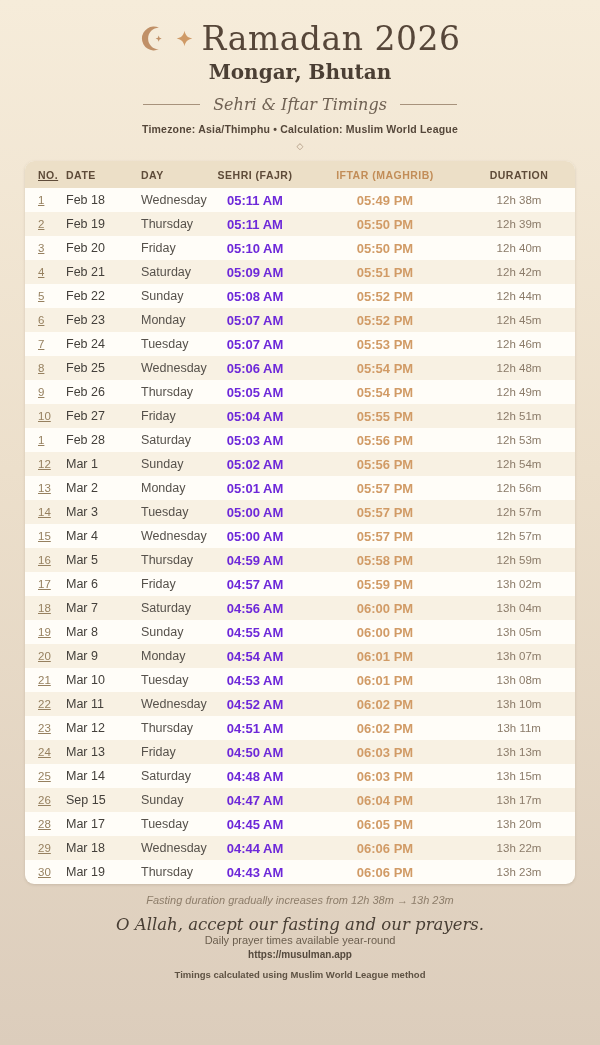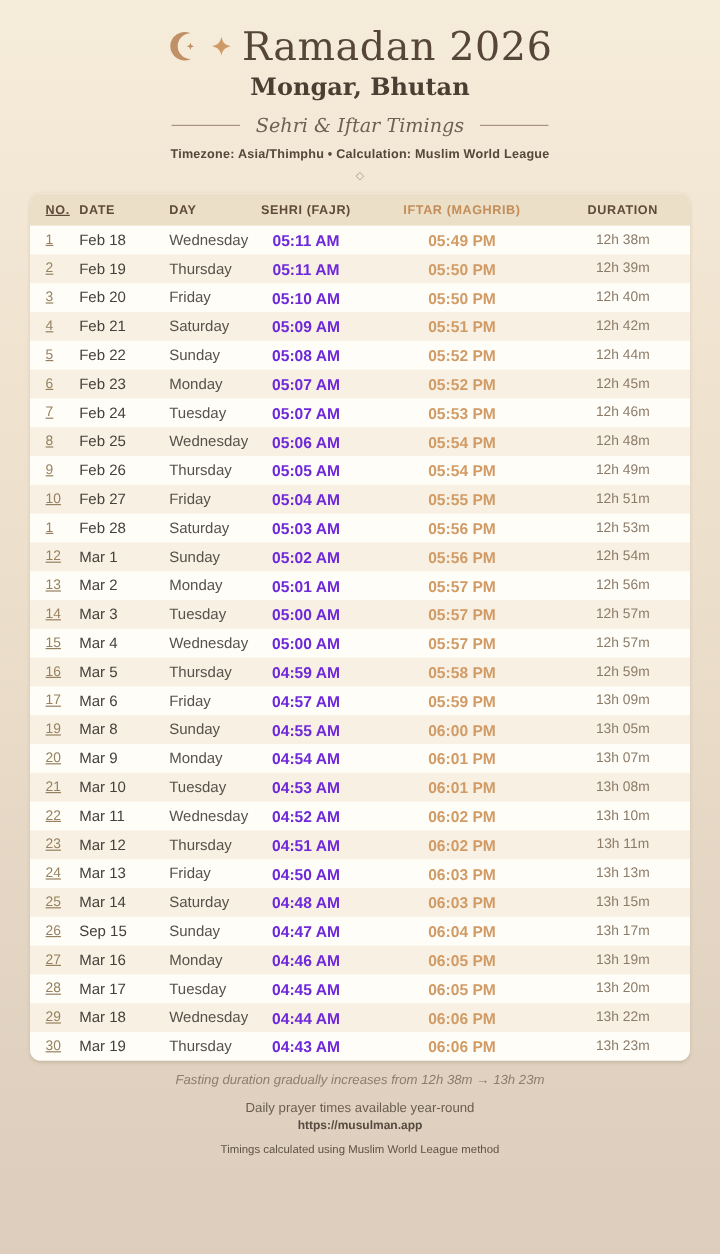--- a/index.html
+++ b/index.html
@@ -63,25 +63,25 @@
   td.col-iftar { font-weight:700; color:#d19b66; font-size:13px; }
   td.col-duration { color:#8b7b69; font-size:11.5px; }
 
   
   footer { margin-top:8px; }
   .note { font-style:italic; font-size:11px; color:#8d7d6a;margin-top:10px; }
   .dua {
     margin-top:9px; font-family:"DejaVu Serif","Liberation Serif",serif;
     font-style:italic; font-size:16.5px; color:#483e34;
   }
-  .avail { margin-top:12px; font-size:11px; color:#6b5e4e; }
+  .avail { margin-top:0; font-size:11px; color:#6b5e4e; }
   .brand-row { margin-top:12px; display:flex; justify-content:center; align-items:center; gap:7px; }
   .brand { font-size:16.5px; font-weight:700; color:#cf9064; letter-spacing:1.2px; }
   .url { margin-top:3px; font-size:10px; font-weight:700; color:#554a3e; }
-  .method { margin-top:9px; font-size:9.5px; font-weight:400; color:#5e5243; }
+  .method { margin-top:9px; font-size:9.5px; font-weight:700; color:#5e5243; }
 </style>
 </head>
 <body>
 
 <div class="page">
 
   <header>
     <div class="title-row">
       <svg width="27" height="27" viewBox="0 0 24 24">
         <path fill="#c09067" d="M16.8 2.4 A 10.6 10.6 0 1 0 16.8 21.6 A 8.6 8.6 0 1 1 16.8 2.4 Z"></path>
@@ -250,21 +250,29 @@
             <td class="col-sehri">04:59 AM</td>
             <td class="col-iftar">05:58 PM</td>
             <td class="col-duration">12h 59m</td>
           </tr>
           <tr>
             <td class="col-no">17</td>
             <td class="col-date">Mar 6</td>
             <td class="col-day">Friday</td>
             <td class="col-sehri">04:57 AM</td>
             <td class="col-iftar">05:59 PM</td>
-            <td class="col-duration">13h 09m</td>
+            <td class="col-duration">13h 02m</td>
+          </tr>
+          <tr>
+            <td class="col-no">18</td>
+            <td class="col-date">Mar 7</td>
+            <td class="col-day">Saturday</td>
+            <td class="col-sehri">04:56 AM</td>
+            <td class="col-iftar">06:00 PM</td>
+            <td class="col-duration">13h 04m</td>
           </tr>
           <tr>
             <td class="col-no">19</td>
             <td class="col-date">Mar 8</td>
             <td class="col-day">Sunday</td>
             <td class="col-sehri">04:55 AM</td>
             <td class="col-iftar">06:00 PM</td>
             <td class="col-duration">13h 05m</td>
           </tr>
           <tr>
@@ -317,28 +325,20 @@
           </tr>
           <tr>
             <td class="col-no">26</td>
             <td class="col-date">Sep 15</td>
             <td class="col-day">Sunday</td>
             <td class="col-sehri">04:47 AM</td>
             <td class="col-iftar">06:04 PM</td>
             <td class="col-duration">13h 17m</td>
           </tr>
           <tr>
-            <td class="col-no">27</td>
-            <td class="col-date">Mar 16</td>
-            <td class="col-day">Monday</td>
-            <td class="col-sehri">04:46 AM</td>
-            <td class="col-iftar">06:05 PM</td>
-            <td class="col-duration">13h 19m</td>
-          </tr>
-          <tr>
             <td class="col-no">28</td>
             <td class="col-date">Mar 17</td>
             <td class="col-day">Tuesday</td>
             <td class="col-sehri">04:45 AM</td>
             <td class="col-iftar">06:05 PM</td>
             <td class="col-duration">13h 20m</td>
           </tr>
           <tr>
             <td class="col-no">29</td>
             <td class="col-date">Mar 18</td>
@@ -354,18 +354,19 @@
             <td class="col-sehri">04:43 AM</td>
             <td class="col-iftar">06:06 PM</td>
             <td class="col-duration">13h 23m</td>
           </tr>
         </tbody>
     </table>
   </div>
 
   <footer>
     <div class="note">Fasting duration gradually increases from 12h 38m → 13h 23m</div>
+    <div class="dua">O Allah, accept our fasting and our prayers.</div>
     <div class="avail">Daily prayer times available year-round</div>
     <div class="url">https://musulman.app</div>
     <div class="method">Timings calculated using Muslim World League method</div>
   </footer>
 
 </div>
 
 </body></html>

